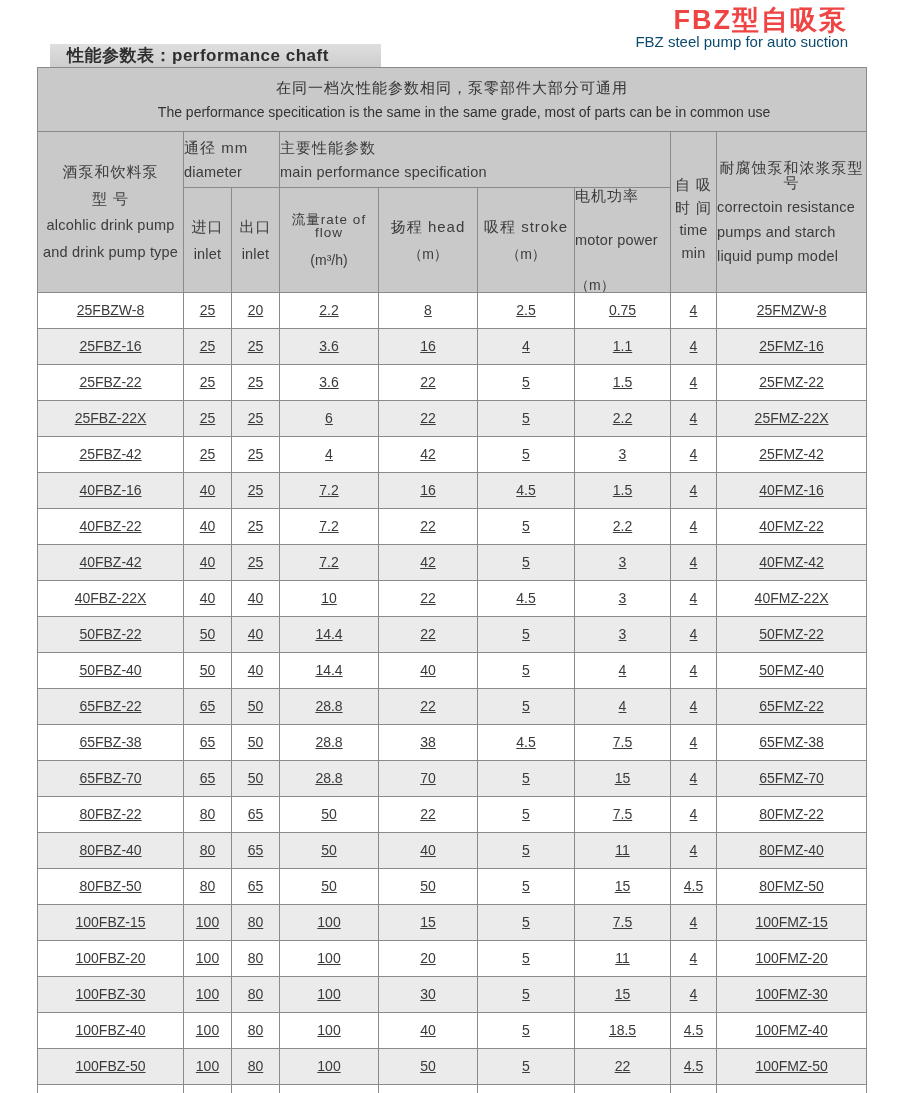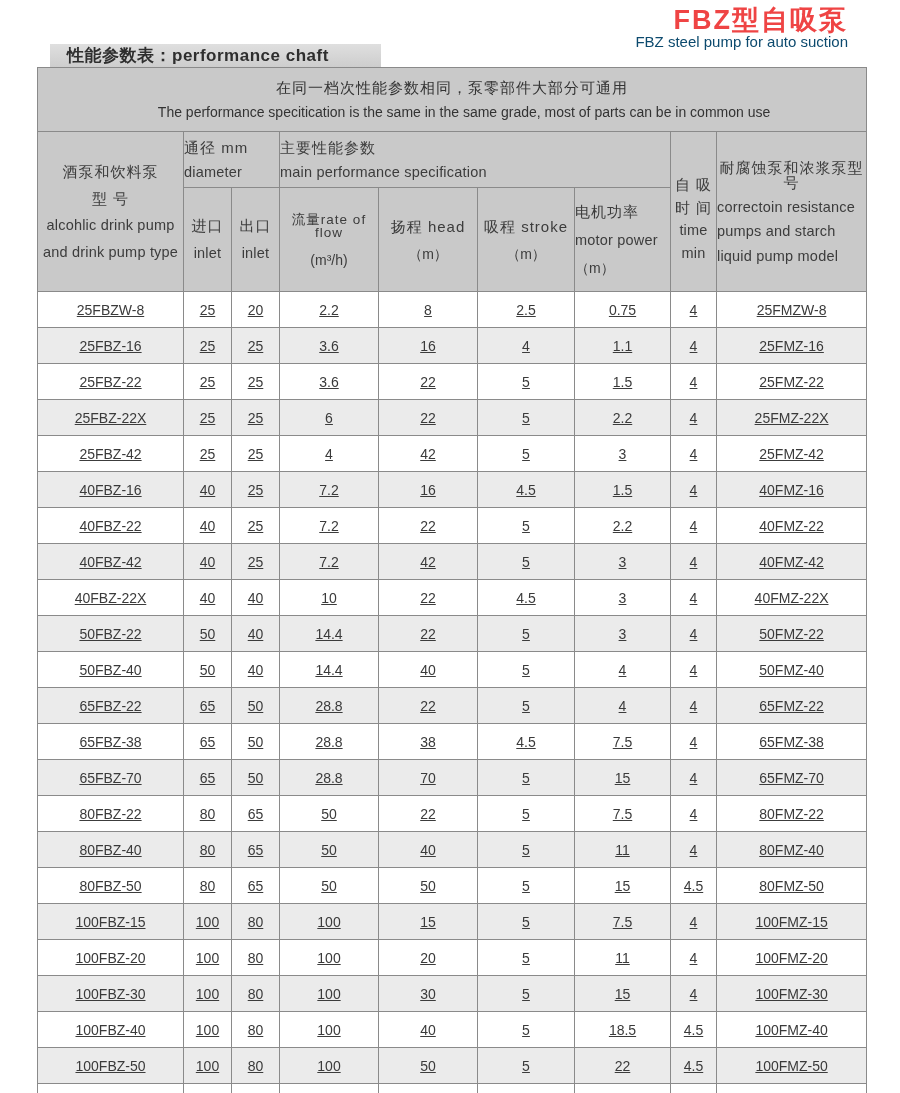--- a/index.html
+++ b/index.html
@@ -146,21 +146,21 @@
               <div class="hline h-unit">（m）</div>
             </div>
           </th>
           <th class="tier2">
             <div class="stack">
               <div class="hline h-zh">吸程 stroke</div>
               <div class="hline h-unit">（m）</div>
             </div>
           </th>
           <th class="tier2">
-            <div class="stack-tight" style="gap:14px">
+            <div class="stack-tight" style="gap:30px">
               <div class="hline h-zh">电机功率</div>
               <div class="hline h-en">motor power</div>
               <div class="hline h-unit">（m）</div>
             </div>
           </th>
         </tr>
       </thead>
       <tbody>
           <tr>
             <td>25FBZW-8</td>

